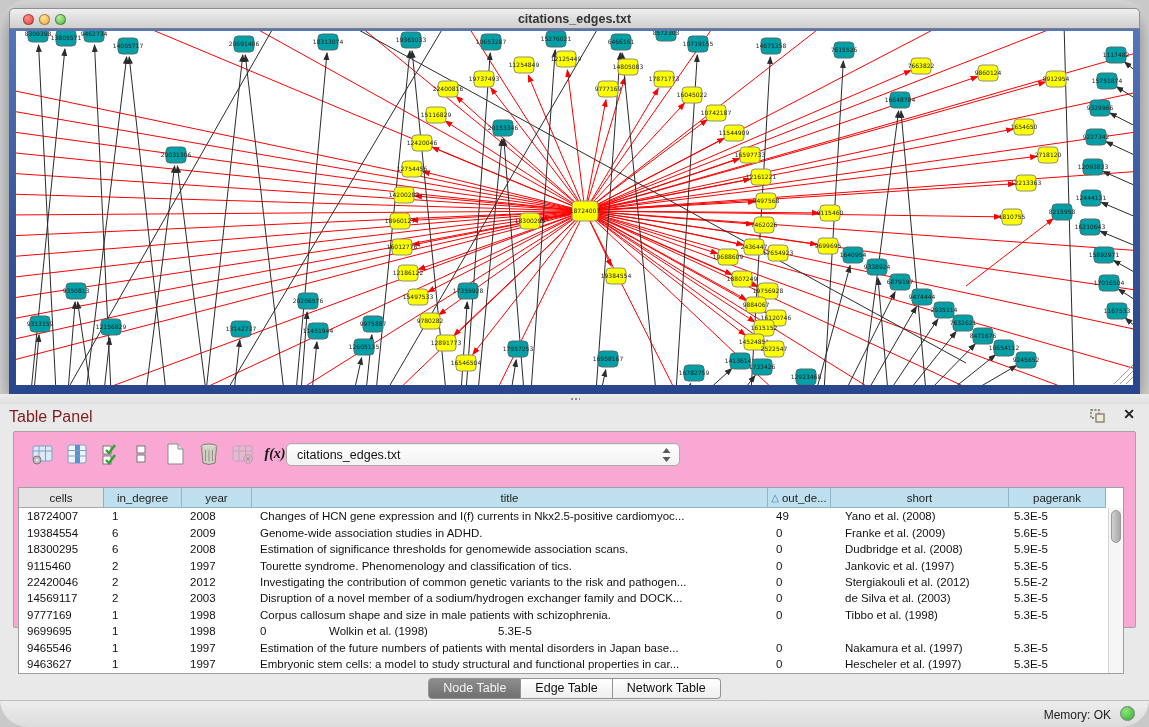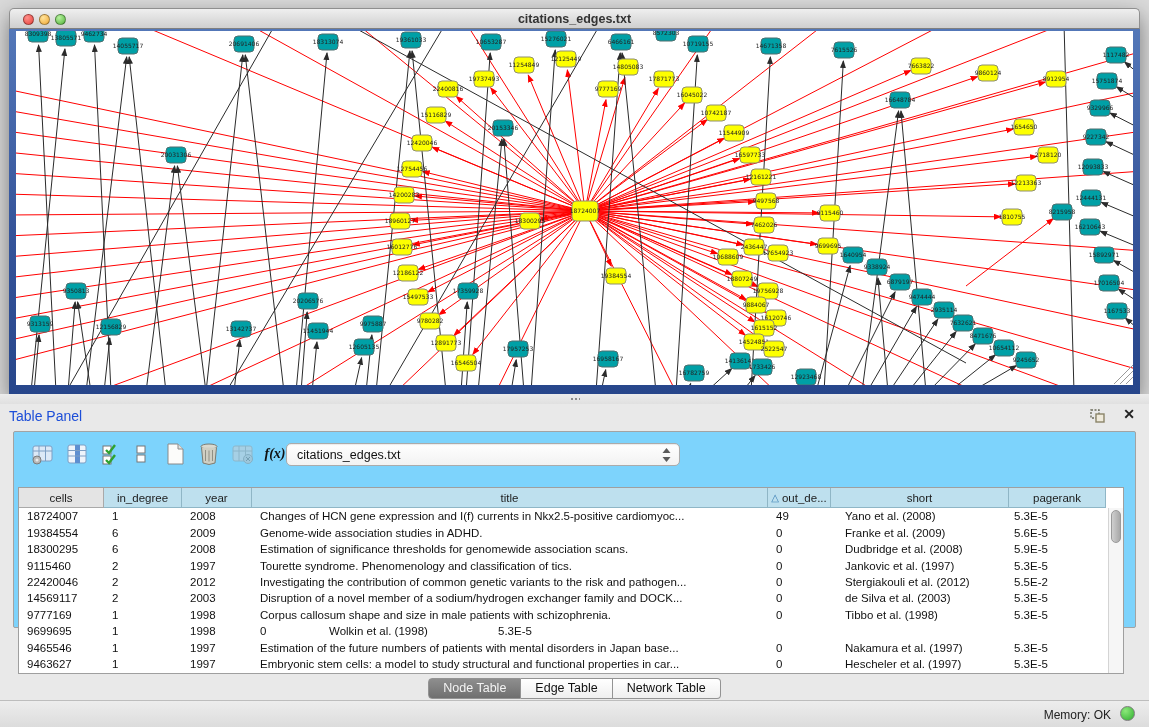--- a/index.html
+++ b/index.html
@@ -1,18 +1,18 @@
 <!DOCTYPE html>
 <html><head>
 <meta charset="utf-8">
 <style>
   html,body{margin:0;padding:0;}
   *{box-sizing:border-box;}
   body{font-family:"Liberation Sans", sans-serif; background:#c9c9c9;}
-  .desktop{position:relative;width:1149px;height:727px;background:#dadada;overflow:hidden;}
+  .desktop{position:relative;width:1149px;height:727px;background:#dadada;overflow:hidden;border-radius:28px;}
 
   
   .net-window{position:absolute;left:9px;top:8px;width:1131px;height:386px;border-radius:5px 5px 2px 2px;box-shadow:0 8px 22px rgba(0,0,0,.45);}
   .titlebar{position:absolute;left:0;top:0;right:0;height:21px;background:linear-gradient(#efefef,#cfcfcf);border:1px solid #8f8f8f;border-bottom:1px solid #7f7f7f;border-radius:5px 5px 0 0;}
   .title{position:absolute;left:0;right:0;top:3px;text-align:center;font-size:12.5px;color:#333;font-weight:bold;}
   .light{position:absolute;top:5px;width:11px;height:11px;border-radius:50%;border:1px solid rgba(0,0,0,.35);}
   .light.red{left:13px;background:radial-gradient(circle at 35% 30%, #ff8f8a,#e8423c);}
   .light.yellow{left:29px;background:radial-gradient(circle at 35% 30%, #ffe39a,#f0a835);}
   .light.green{left:45px;background:radial-gradient(circle at 35% 30%, #b7f2a0,#52b43a);}
   .net-body{position:absolute;left:0;top:21px;right:0;bottom:0;background:linear-gradient(180deg,#5377b8 0%,#35549a 55%,#27468b 100%);padding:2px 7px 9px 7px;}
@@ -20,24 +20,24 @@
   .net-canvas svg{position:absolute;left:0;top:0;}
   .net-canvas text{font-family:"DejaVu Sans", sans-serif;font-size:6px;fill:#222;}
 
   
   .divider{position:absolute;left:0;top:394px;width:1149px;height:10px;background:linear-gradient(#ececec,#e0e0e0);}
   .grip{position:absolute;left:570px;top:3px;width:10px;height:4px;background:radial-gradient(circle,#8a8a8a 1px,transparent 1.5px);background-size:4px 4px;}
 
   
   .table-panel{position:absolute;left:0;top:404px;width:1149px;height:296px;background:#e9e9e9;}
   .panel-header{position:absolute;left:0;top:0;right:0;height:24px;}
-  .panel-title{position:absolute;left:9px;top:4px;font-size:14px;color:#1d4ed8;}
+  .panel-title{position:absolute;left:9px;top:4px;font-size:16px;color:#7f1d1d;}
   .float-btn{position:absolute;right:42px;top:4px;width:18px;height:16px;cursor:default;}
   .close-btn{position:absolute;right:14px;top:2px;font-size:14px;font-weight:bold;color:#222;cursor:default;}
-  .panel-inner{position:absolute;left:13px;top:27px;width:1123px;height:197px;background:#7dd3fc;border:1px solid #a3a3a3;border-radius:2px;}
+  .panel-inner{position:absolute;left:13px;top:27px;width:1123px;height:197px;background:#f9a8d4;border:1px solid #a3a3a3;border-radius:2px;}
 
   
   .toolbar{position:absolute;left:10px;top:8px;height:30px;right:10px;}
   .tbtn{position:absolute;top:0;width:26px;height:28px;display:flex;align-items:center;justify-content:center;}
   .fx{font-family:"Liberation Serif", serif;font-style:italic;font-weight:bold;font-size:14px;color:#111;}
   .combobox{position:absolute;left:262px;top:3px;width:394px;height:23px;background:linear-gradient(#ffffff,#f2f2f2);border:1px solid #ababab;border-radius:5px;box-shadow:inset 0 1px 1px rgba(0,0,0,.08);}
   .combobox .val{position:absolute;left:10px;top:4px;font-size:12.5px;color:#111;}
   .combo-arrows{position:absolute;right:8px;top:4px;width:9px;height:14px;}
 
   

